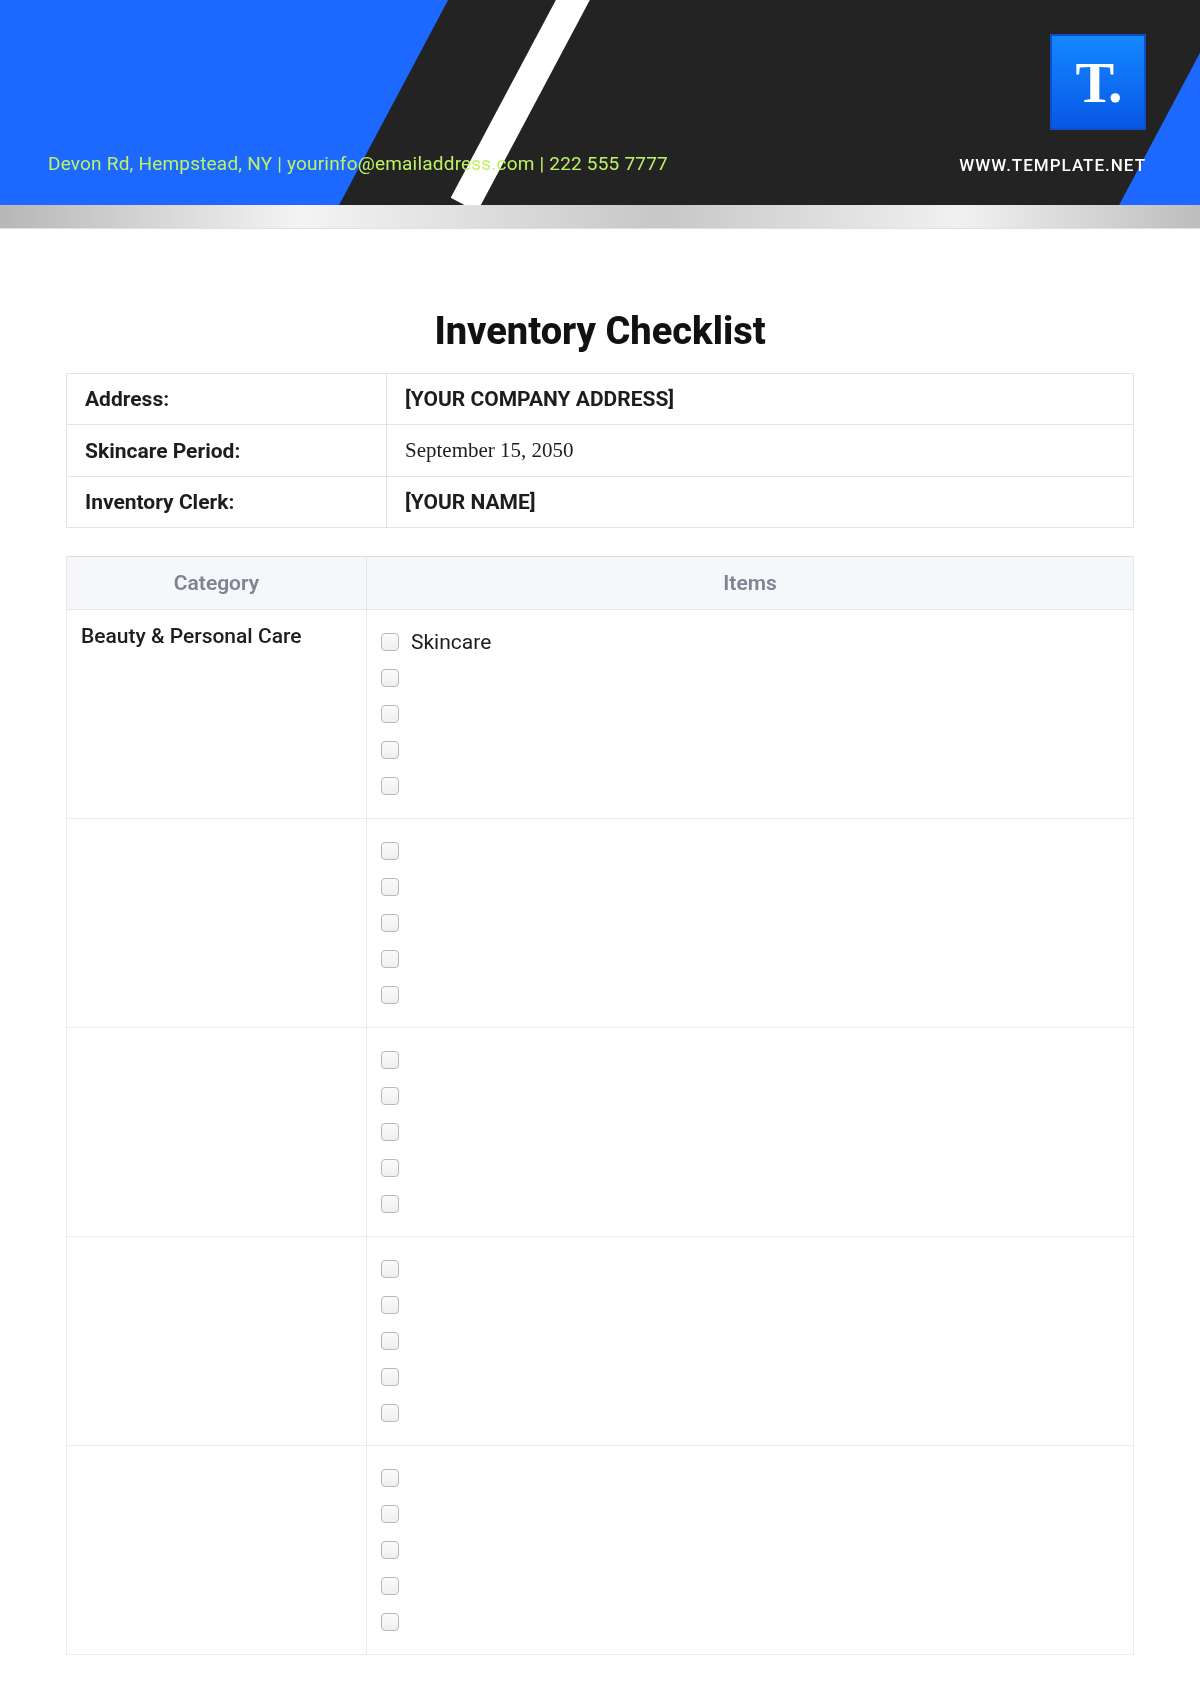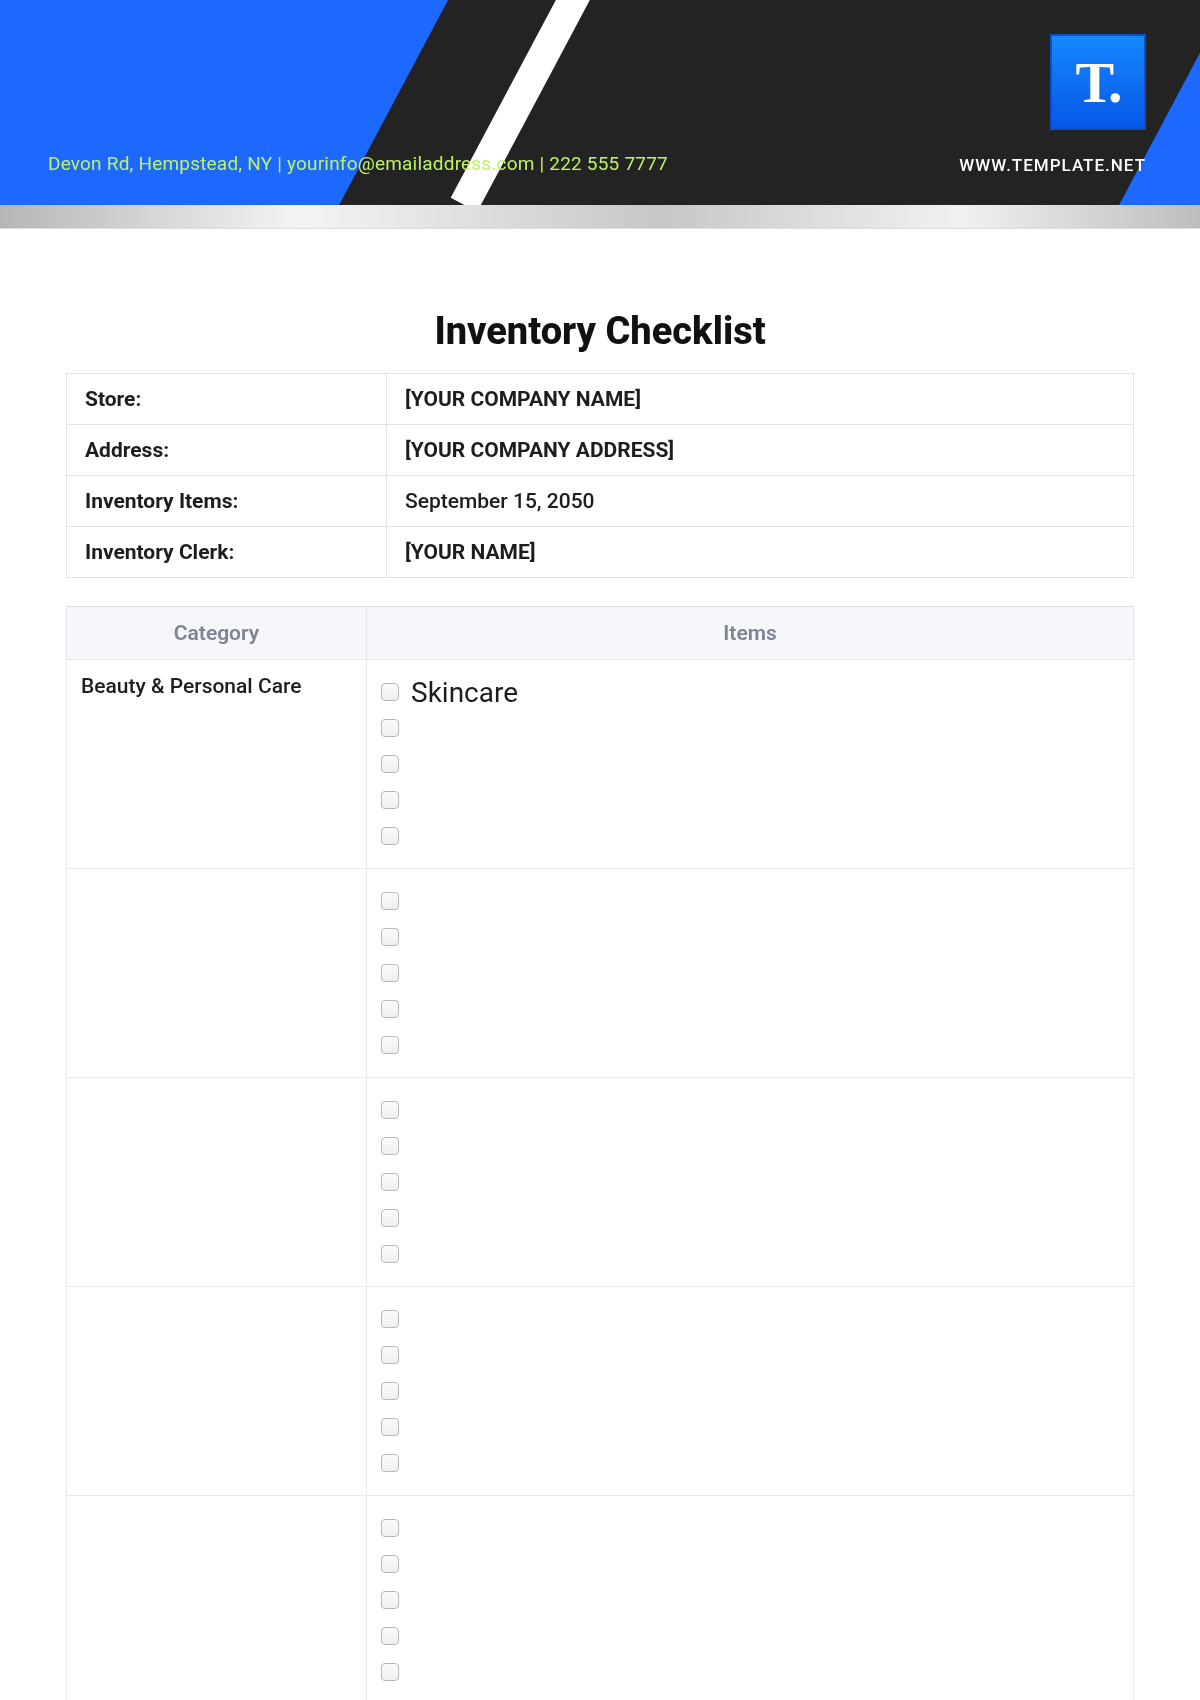--- a/index.html
+++ b/index.html
@@ -91,21 +91,21 @@
     margin-bottom: 28px;
   }
   .info-table td {
     border: 1px solid #e3e3e3;
     padding: 13px 18px;
     font-size: 21px;
     vertical-align: middle;
   }
   .info-table td.label { width: 320px; font-weight: 700; }
   .info-table td.value { font-weight: 700; }
-  .info-table td.value.normal { font-weight: 500; }
+  .info-table td.value.normal { font-weight: 500; font-family: Liberation Serif, serif; }
 
   .checklist {
     width: 100%;
     border-collapse: collapse;
   }
   .checklist thead th {
     background: #f6f7fa;
     color: #7d8492;
     font-weight: 600;
     font-size: 21px;
@@ -132,51 +132,47 @@
     height: 36px;
   }
   .item-line input[type=checkbox]{
     width: 18px; height: 18px;
     margin-right: 12px;
     appearance: none;
     border: 1.5px solid #b9b9b9;
     border-radius: 4px;
     background: linear-gradient(#fbfbfb,#efefef);
   }
-  .item-line span { font-size: 28px; }
+  .item-line span { font-size: 21px; }
 </style>
 </head>
 <body>
 
 <div class="banner">
   <div class="dark"></div>
   <div class="white-stripe"></div>
   <div class="contact-line">Devon Rd, Hempstead, NY | yourinfo@emailaddress.com | 222 555 7777</div>
   <div class="logo-box">
     <span>T.</span>
   </div>
   <div class="website">WWW.TEMPLATE.NET</div>
 </div>
 <div class="grad-strip"></div>
 
 <div class="doc">
   <h1 class="title">Inventory Checklist</h1>
 
   <table class="info-table">
     <tbody>
-        <tr>
-      <td class="label">Store:</td>
-      <td class="value">[YOUR COMPANY NAME]</td>
-    </tr>
     <tr>
       <td class="label">Address:</td>
       <td class="value">[YOUR COMPANY ADDRESS]</td>
     </tr>
     <tr>
-      <td class="label">Inventory Items:</td>
+      <td class="label">Skincare Period:</td>
       <td class="value normal">September 15, 2050</td>
     </tr>
     <tr>
       <td class="label">Inventory Clerk:</td>
       <td class="value">[YOUR NAME]</td>
     </tr>
   </tbody>
     </table>
 
   <table class="checklist">

